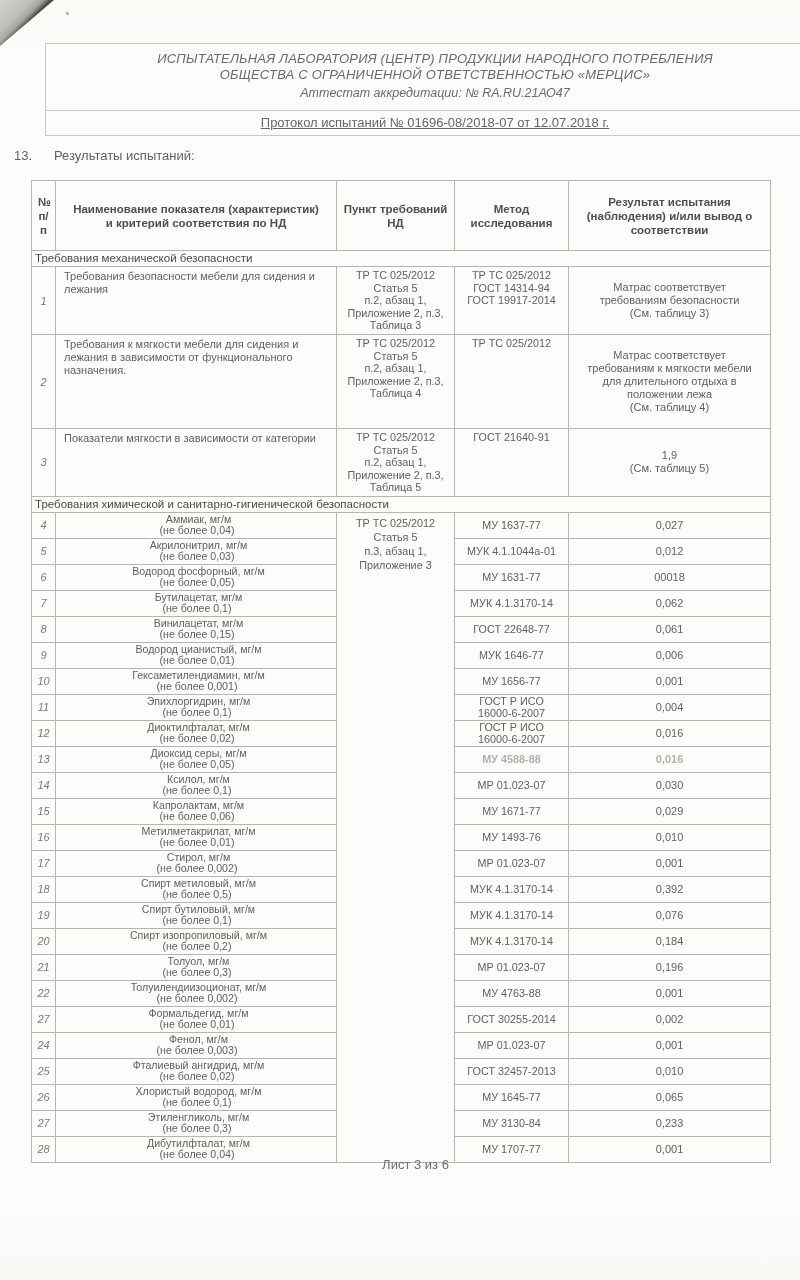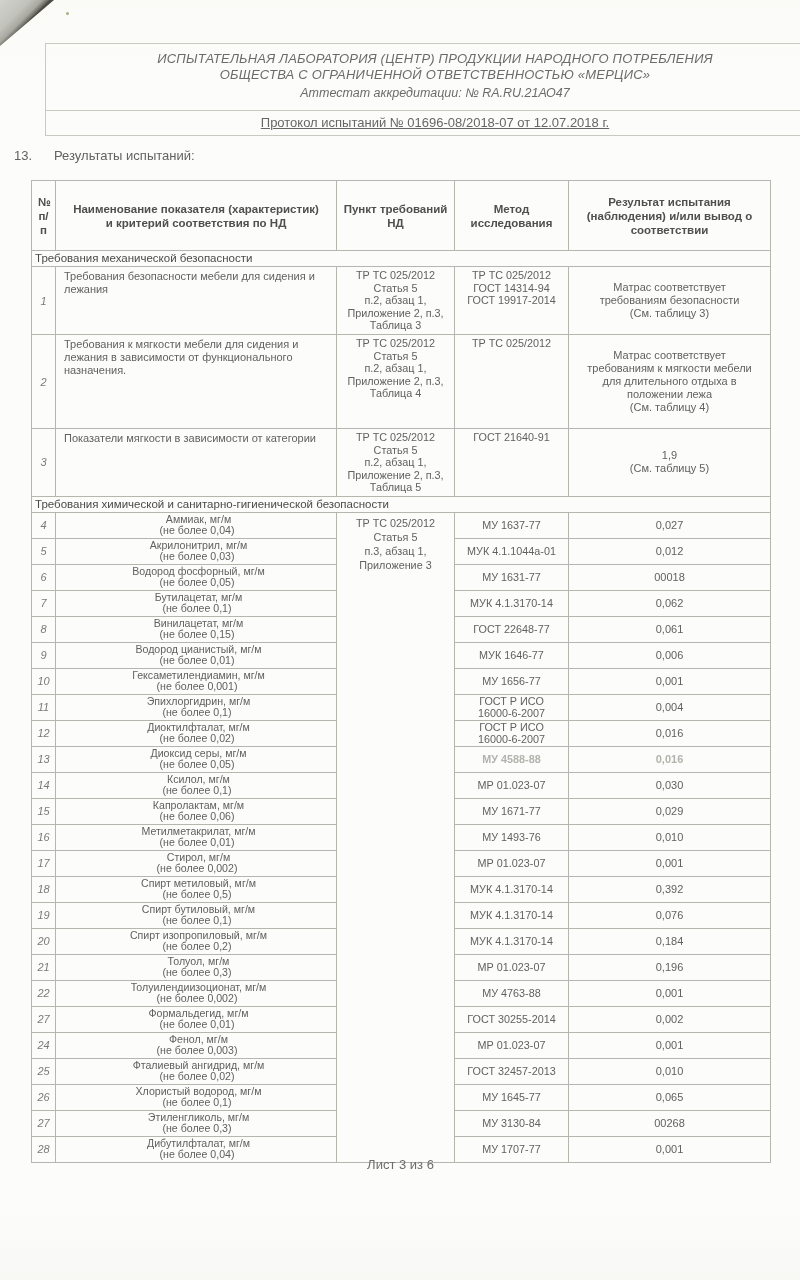--- a/index.html
+++ b/index.html
@@ -52,21 +52,21 @@
   .mech-row td { height:62px; }
   .chem-row td { height:24px; }
   .chem-name { text-align:center; vertical-align:middle; padding:1px 4px 1px 6px; line-height:11.5px; font-size:10.6px; }
   .chem-name .nm { padding-left:3px; }
   .chem-method { text-align:center; vertical-align:middle; font-size:10.8px; line-height:12px; white-space:pre-line; }
   .chem-result { text-align:center; vertical-align:middle; font-size:11px; }
   .cell-merged { text-align:center; vertical-align:top; padding:3px 4px; line-height:14px; font-size:10.8px; white-space:pre-line; }
   .faded { color:#b3b3ad;font-weight:bold; }
 
   
-  .page-footer { position:absolute; top:1157px; left:31px; width:739px; text-align:center; font-size:13px; color:#6c6c6a; }
+  .page-footer { position:absolute; top:1157px; left:46px; width:739px; text-align:center; font-size:13px; color:#6c6c6a; }
 </style>
 </head>
 <body>
 
 <div class="page">
 
   <div class="corner-fold"></div>
   <div class="speck"></div>
 
   <div class="doc-header">
@@ -367,21 +367,21 @@
           <td class="chem-method">МУ 1645-77</td>
           <td class="chem-result">0,065</td>
         </tr>
         <tr class="chem-row">
           <td class="cell-num">27</td>
           <td class="chem-name">
             <div class="nm">Этиленгликоль, мг/м</div>
             <div>(не более 0,3)</div>
           </td>
           <td class="chem-method">МУ 3130-84</td>
-          <td class="chem-result">00268</td>
+          <td class="chem-result">0,233</td>
         </tr>
         <tr class="chem-row">
           <td class="cell-num">28</td>
           <td class="chem-name">
             <div class="nm">Дибутилфталат, мг/м</div>
             <div>(не более 0,04)</div>
           </td>
           <td class="chem-method">МУ 1707-77</td>
           <td class="chem-result">0,001</td>
         </tr>

